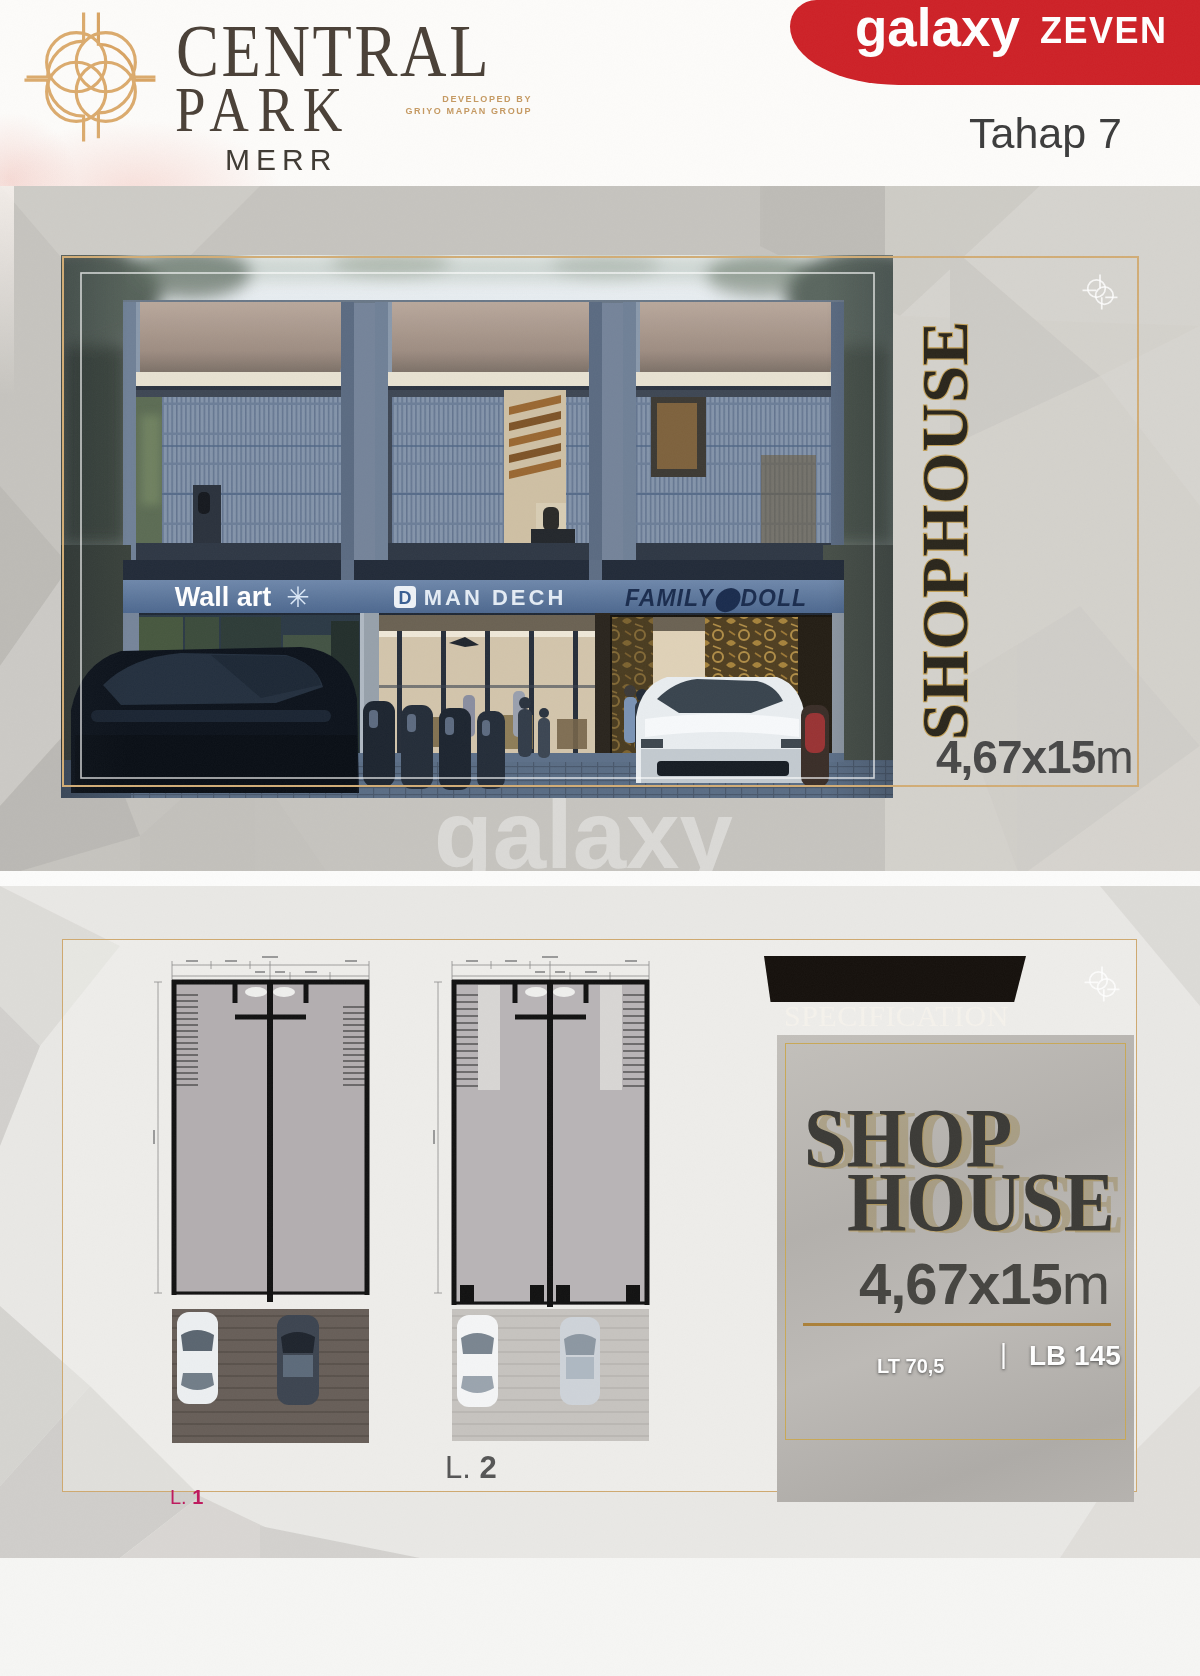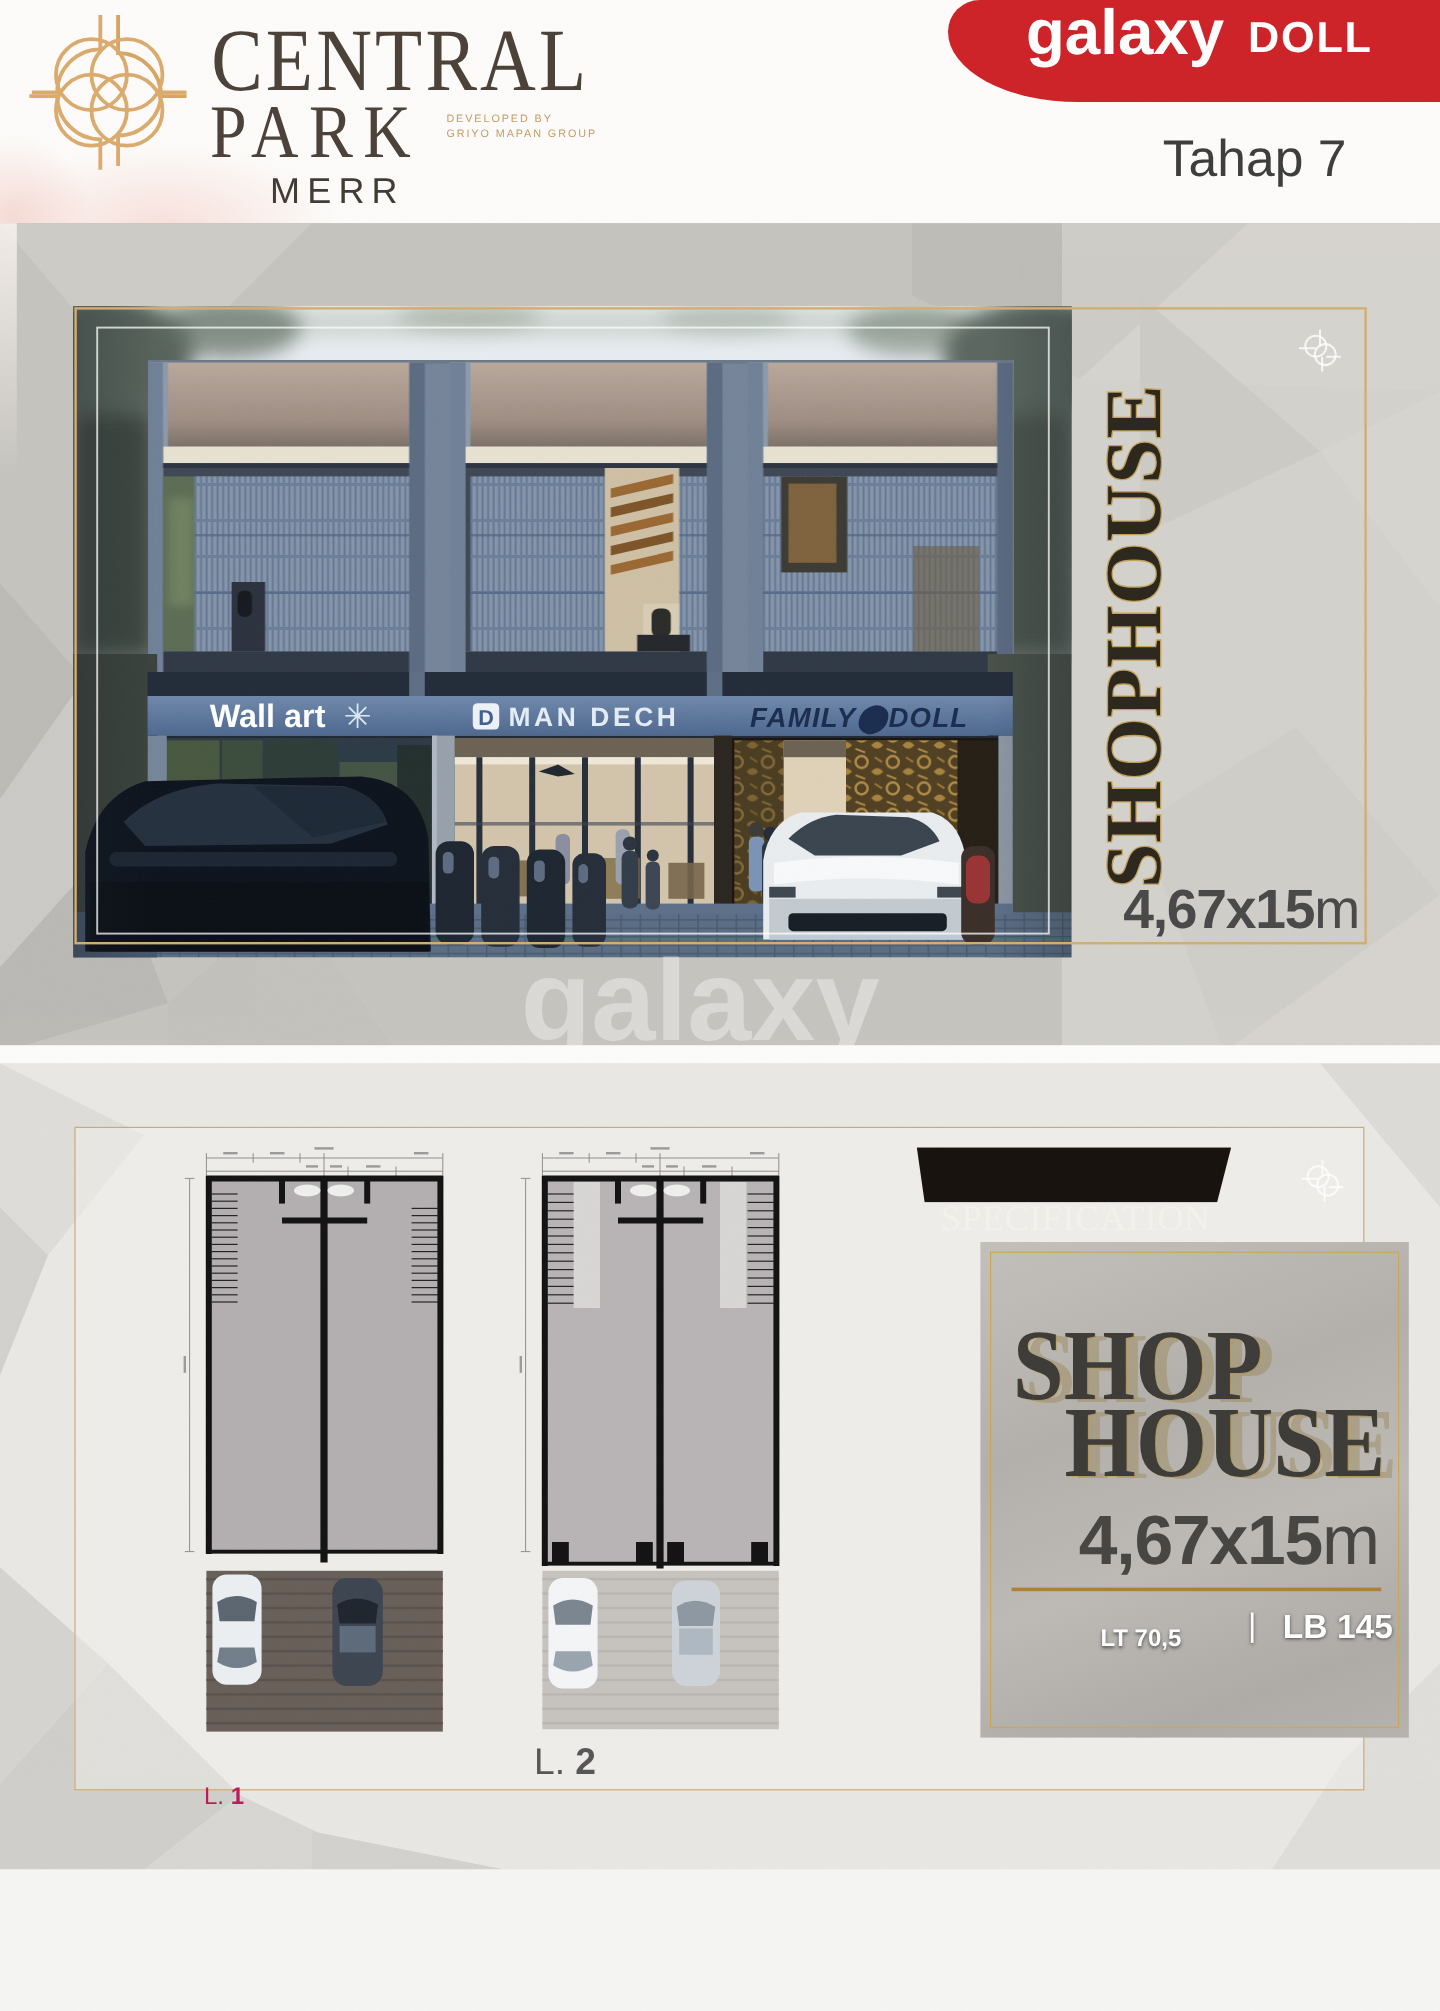--- a/index.html
+++ b/index.html
@@ -24,29 +24,29 @@
     <circle cx="85" cy="57" r="28"></circle>
     <circle cx="57" cy="85" r="28"></circle>
     <circle cx="85" cy="85" r="28"></circle>
   </g>
 </svg>
 
 <div class="abs" style="left:176px;top:14px;font-family:'Liberation Serif',serif;font-size:74px;line-height:74px;letter-spacing:3px;color:#4a4037;transform:scaleX(.87);transform-origin:0 0;">CENTRAL</div>
 
 <div class="abs" style="left:175px;top:80px;font-family:'Liberation Serif',serif;font-size:63px;line-height:60px;letter-spacing:10px;color:#4a4037;transform:scaleX(.87);transform-origin:0 0;">PARK</div>
 
-<div class="abs" style="left:372px;top:93px;width:160px;font-size:9px;font-weight:normal;letter-spacing:1.6px;color:#c69a62;line-height:12px;">DEVELOPED BY<br>GRIYO MAPAN GROUP</div>
+<div class="abs" style="left:372px;top:93px;width:160px;font-size:9px;font-weight:bold;letter-spacing:1.6px;color:#c69a62;line-height:12px;text-align:right;">DEVELOPED BY<br>GRIYO MAPAN GROUP</div>
 
 <div class="abs" style="left:225px;top:143px;font-size:30px;letter-spacing:6px;color:#3f3a33;">MERR</div>
 
 <div class="abs" style="left:790px;top:0;width:410px;height:85px;background:#ce2127;border-radius:28px 0 0 115px / 28px 0 0 62px;"></div>
 
 <div class="abs" style="left:855px;top:-3px;font-size:53px;font-weight:bold;color:#fff;letter-spacing:0px;">galaxy</div>
 
-<div class="abs" style="left:1040px;top:10px;font-size:36px;font-weight:bold;color:#fff;letter-spacing:1.5px;">DOLL</div>
+<div class="abs" style="left:1040px;top:10px;font-size:36px;font-weight:bold;color:#fff;letter-spacing:1.5px;">ZEVEN</div>
 
 <div class="abs" style="left:969px;top:109px;font-size:43px;color:#3c3c3c;">Tahap 7</div>
 
 <div class="abs" style="left:0;top:186px;width:1200px;height:691px;background:#c6c4bf;">
   <svg width="1200" height="691" viewBox="0 0 1200 691">
     <rect width="1200" height="691" fill="#c6c4bf"></rect>
     <g opacity="0.42">
       <polygon points="0,0 260,0 120,140" fill="#d8d6d2"></polygon>
       <polygon points="760,0 1040,0 900,130 760,60" fill="#b4b2ae"></polygon>
       <polygon points="900,130 1040,0 1200,0 1200,140" fill="#cfcdc9"></polygon>
@@ -600,21 +600,21 @@
 <div class="abs" style="left:784px;top:963px;font-family:'Liberation Serif',serif;font-size:30px;color:#f5f2ec;letter-spacing:0.5px;margin-top:36px;">SPECIFICATION</div>
 
 <svg class="abs" style="left:1081px;top:963px;" width="42" height="42" viewBox="0 0 48 48">
   <g fill="none" stroke="#ffffff" stroke-opacity=".8" stroke-width="2">
     <circle cx="20" cy="20" r="10"></circle>
     <circle cx="29" cy="28" r="10"></circle>
     <path d="M24 4 v16 M4 22 h16 M44 30 h-14 M26 44 v-14"></path>
   </g>
 </svg>
 
-<div class="abs" style="left:777px;top:1035px;width:357px;height:413px;background:linear-gradient(160deg,#c3c0bb 0%,#b3b0ac 35%,#bdbab6 60%,#aeaba7 85%,#b6b3af 100%);margin-left:40px;">
+<div class="abs" style="left:777px;top:1035px;width:357px;height:467px;background:linear-gradient(160deg,#c3c0bb 0%,#b3b0ac 35%,#bdbab6 60%,#aeaba7 85%,#b6b3af 100%);">
 
   <div class="abs" style="left:8px;top:8px;width:339px;height:395px;border:1.5px solid #c8a856;"></div>
 
   <div class="abs" style="left:27px;top:55px;font-family:'Liberation Serif',serif;font-size:84px;font-weight:bold;color:#3b3a36;transform:scaleX(.91);transform-origin:0 0;text-shadow:11px 2px 0 rgba(150,128,70,.40),1px 1px 0 rgba(191,160,90,.7);">SHOP</div>
 
   <div class="abs" style="left:70px;top:119px;font-family:'Liberation Serif',serif;font-size:84px;font-weight:bold;color:#3b3a36;transform:scaleX(.91);transform-origin:0 0;text-shadow:11px 2px 0 rgba(150,128,70,.40),1px 1px 0 rgba(191,160,90,.7);">HOUSE</div>
 
   <div class="abs" style="left:82px;top:215px;font-size:58px;font-weight:bold;letter-spacing:-1px;color:#454440;">4,67x15<span style="font-weight:normal;">m</span></div>
 
   <div class="abs" style="left:26px;top:288px;width:308px;height:3px;background:#ab8038;"></div>

